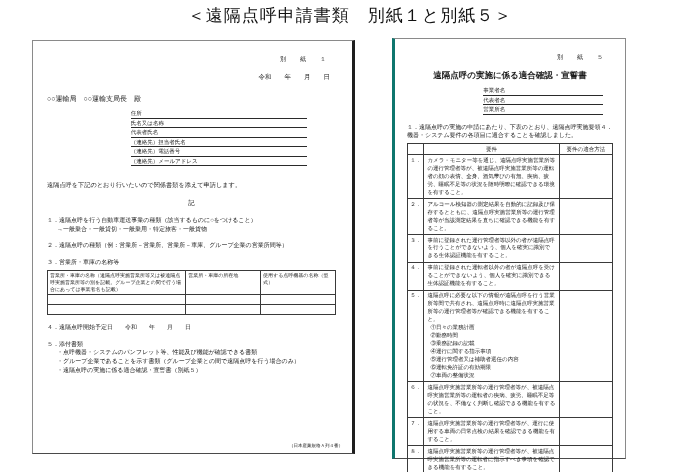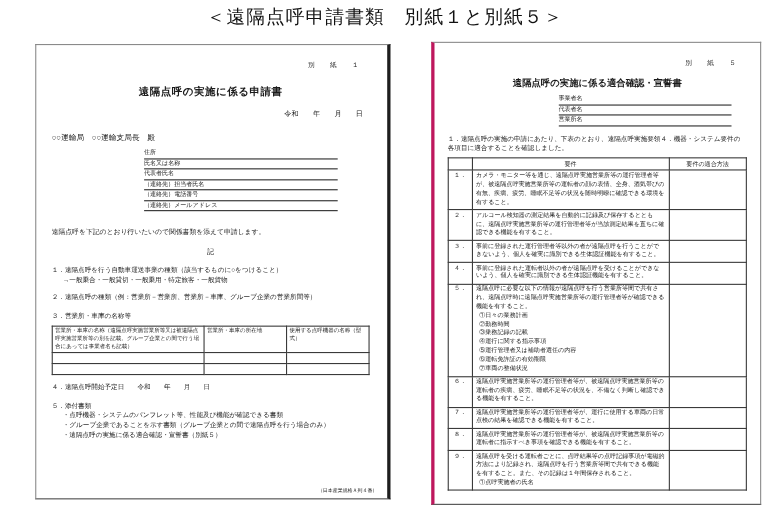--- a/index.html
+++ b/index.html
@@ -16,22 +16,22 @@
   }
   .page {
     position:absolute; background:#fff; border:1px solid #8a8a8a;
   }
   .page-left {
     left:32px; top:40px; width:323px; height:414px;
     border-right:3px solid #1e1e1e; border-bottom:1px solid #4a4a4a;
     padding:8px 16px 10px 14px;
   }
   .page-right {
-    left:392px; top:38px; width:300px; height:421px;
-    border-left:3px solid #be185d; border-bottom:1px solid #4a4a4a;
+    left:392px; top:38px; width:234px; height:421px;
+    border-left:3px solid #0f766e; border-bottom:1px solid #4a4a4a;
     padding:8px 12px 10px 12px;
   }
   .corner { text-align:right; font-size:6px; letter-spacing:4px; padding-right:6px; margin-top:6px; }
   .doc-title { text-align:center; font-weight:bold; }
   .page-left .doc-title { font-size:9.5px; margin-top:13px; letter-spacing:0.5px; }
   .page-right .doc-title { font-size:8.5px; margin-top:8px; }
   .date-line { text-align:right; font-size:6.5px; margin-top:9px; padding-right:6px; }
   .addressee { font-size:7px; margin-top:12px; }
   .fld-block-l { margin-top:5px; }
   .fld { margin-left:29%; width:61%; border-bottom:0.8px solid #2a2a2a;
@@ -57,21 +57,20 @@
   .tbl-req td.no { text-align:center; padding-left:0; padding-right:0; }
   .req-sub { padding-left:3px; }
 </style>
 </head>
 <body>
 
 <div class="main-title">＜遠隔点呼申請書類　別紙１と別紙５＞</div>
 
 <div class="page page-left">
   <div class="corner">別　紙　１</div>
-  <div class="doc-title">遠隔点呼の実施に係る申請書</div>
   <div class="date-line">令和　　年　　月　　日</div>
   <div class="addressee">○○運輸局　○○運輸支局長　殿</div>
 
   <div class="fld-block-l">
     <div class="fld">住所</div>
     <div class="fld">氏名又は名称</div>
     <div class="fld">代表者氏名</div>
     <div class="fld">（連絡先）担当者氏名</div>
     <div class="fld">（連絡先）電話番号</div>
     <div class="fld">（連絡先）メールアドレス</div>

